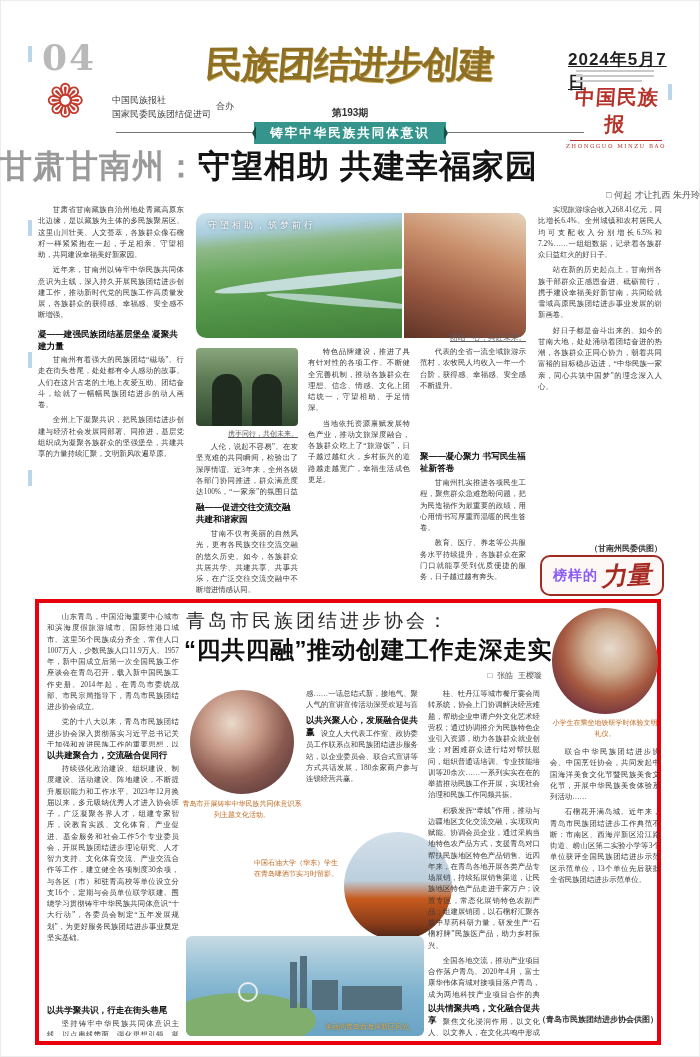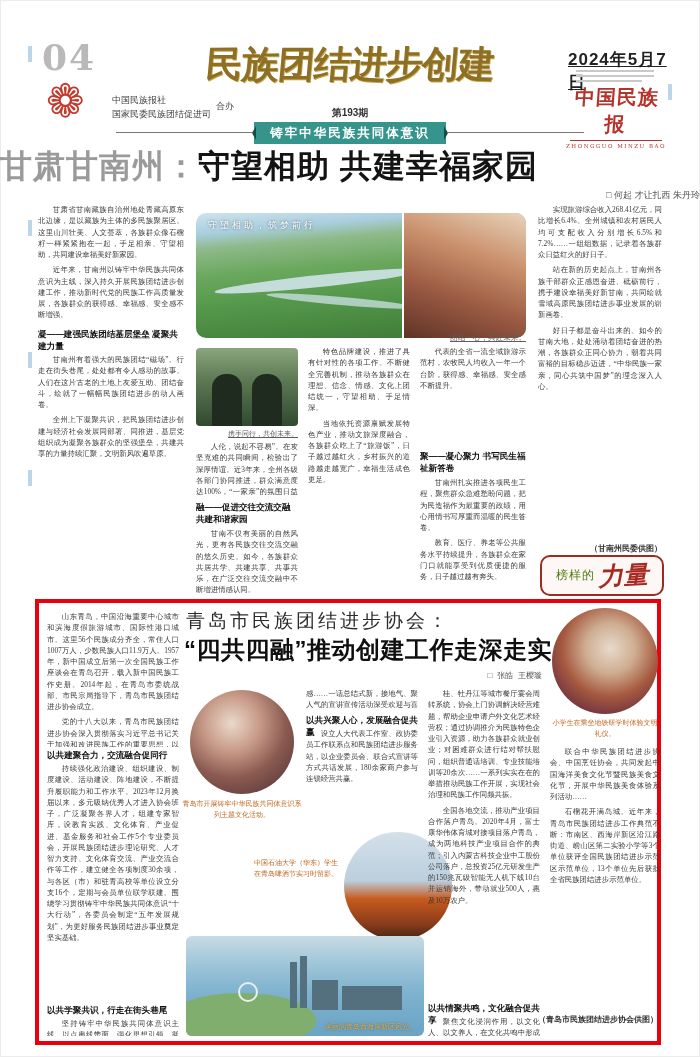--- a/index.html
+++ b/index.html
@@ -59,21 +59,21 @@
             letter-spacing:3px;text-shadow:0 0 3px rgba(0,0,0,.6);}
   .photo-caption{font-size:7.6px;color:#5d5d5d;text-align:right;text-decoration:underline;}
   .soldiers{width:102px;height:78px;border-radius:4px;overflow:hidden;
             background:linear-gradient(180deg,#8aa67d 0%,#5d7a55 40%,#31492f 100%);position:relative;}
   .soldiers .fig{position:absolute;bottom:0;width:30px;height:52px;border-radius:14px 14px 0 0;background:#1f2b1e;}
 
   .credit{font-size:8px;font-weight:bold;color:#333;text-align:right;}
 
   .badge{left:540px;top:555px;width:120px;height:37px;border:2.5px solid #9e2b22;border-radius:10px;
          background:#fdf8f6;display:flex;align-items:center;justify-content:center;}
-  .badge .b1{font-size:12px;font-weight:normal;color:#4d7c0f;letter-spacing:1px;}
+  .badge .b1{font-size:14px;font-weight:bold;color:#8b5cf6;letter-spacing:1px;}
   .badge .b2{font-size:25px;font-weight:bold;font-style:italic;color:#a62a22;margin-left:3px;
              font-family:"DejaVu Serif",serif;transform:rotate(-3deg);}
 
   
   .redbox{left:35px;top:599px;width:626px;height:446px;border:4px solid #e8000d;box-sizing:border-box;background:#fff;}
   .q-kicker{left:186px;top:608px;width:360px;font-family:"Liberation Serif",serif;font-size:19px;
             color:#2b2b2b;letter-spacing:3px;}
   .q-headline{left:184px;top:634px;width:372px;font-size:24px;font-weight:bold;color:#0f0f0f;letter-spacing:.5px;}
   .q-byline{left:186px;top:670px;width:356px;font-size:8px;font-family:Liberation Mono, monospace;}
 
@@ -230,20 +230,21 @@
     <div class="wheel"></div>
     <div class="b" style="left:104px;bottom:28px;width:7px;height:46px"></div>
     <div class="b" style="left:114px;bottom:28px;width:7px;height:52px"></div>
     <div class="b" style="left:126px;bottom:26px;width:26px;height:30px"></div>
     <div class="b" style="left:156px;bottom:26px;width:60px;height:24px"></div>
     <div class="cap">美丽的青岛西海岸新区风光。</div>
   </div>
 
   <div class="abs coltext" style="left:428px;top:688px;width:112px;height:312px">
     <p>桂、牡丹江等城市餐厅宴会周转系统，协会上门协调解决经营难题，帮助企业申请户外文化艺术经营权；通过协调推介为民族特色企业引入资源，助力各族群众就业创业；对困难群众进行结对帮扶慰问，组织普通话培训、专业技能培训等20余次……一系列实实在在的举措推动民族工作开展，实现社会治理和民族工作同频共振。</p>
+    <p>积极发挥“牵线”作用，推动与边疆地区文化交流交融，实现双向赋能。协调会员企业，通过采购当地特色农产品方式，支援青岛对口帮扶民族地区特色产品销售。近四年来，在青岛各地开展各类产品专场展销，持续拓展销售渠道，让民族地区特色产品走进千家万户；设置专区，常态化展销特色农副产品；组建展销团，以石榴籽汇聚各族中草药科研力量，研发生产“石榴籽牌”民族医产品，助力乡村振兴。</p>
     <p>全国各地交流，推动产业项目合作落户青岛。2020年4月，富士康华伟体育城对接项目落户青岛，成为两地科技产业项目合作的典范；引入内蒙古科技企业中工股份公司落户，总投资25亿元研发生产的150兆瓦级智能无人机下线10台并运销海外，带动就业500人，惠及10万农户。</p>
   </div>
   <div class="abs subhead" style="left:428px;top:1002px;width:112px">以共情聚共鸣，文化融合促共享</div>
   <div class="abs coltext" style="left:428px;top:1016px;width:112px;height:20px">
     <p>聚焦文化浸润作用，以文化人、以文养人，在文化共鸣中形成情感共鸣。联合青岛……</p>
   </div>
 
   <div class="circle-photo circ3"></div>
   <div class="abs orange-caption" style="left:550px;top:718px;width:110px">小学生在乘坐地铁研学时体验文明礼仪。</div>
   <div class="abs coltext" style="left:550px;top:746px;width:110px;height:260px">

